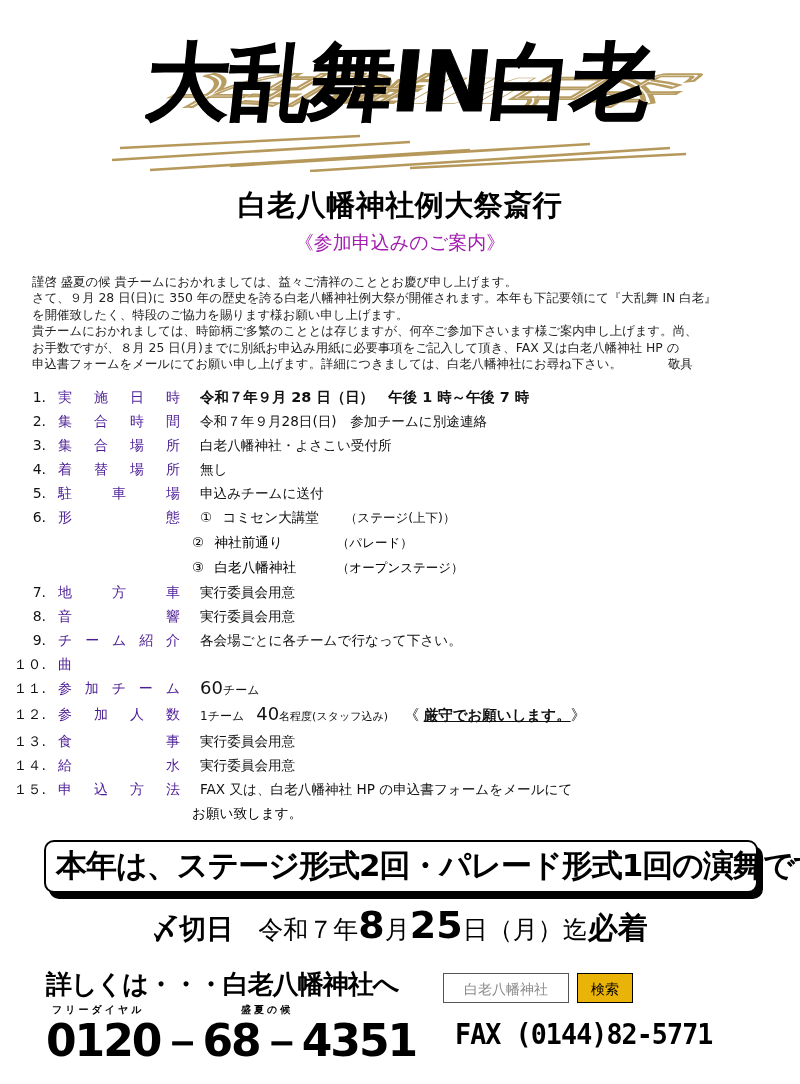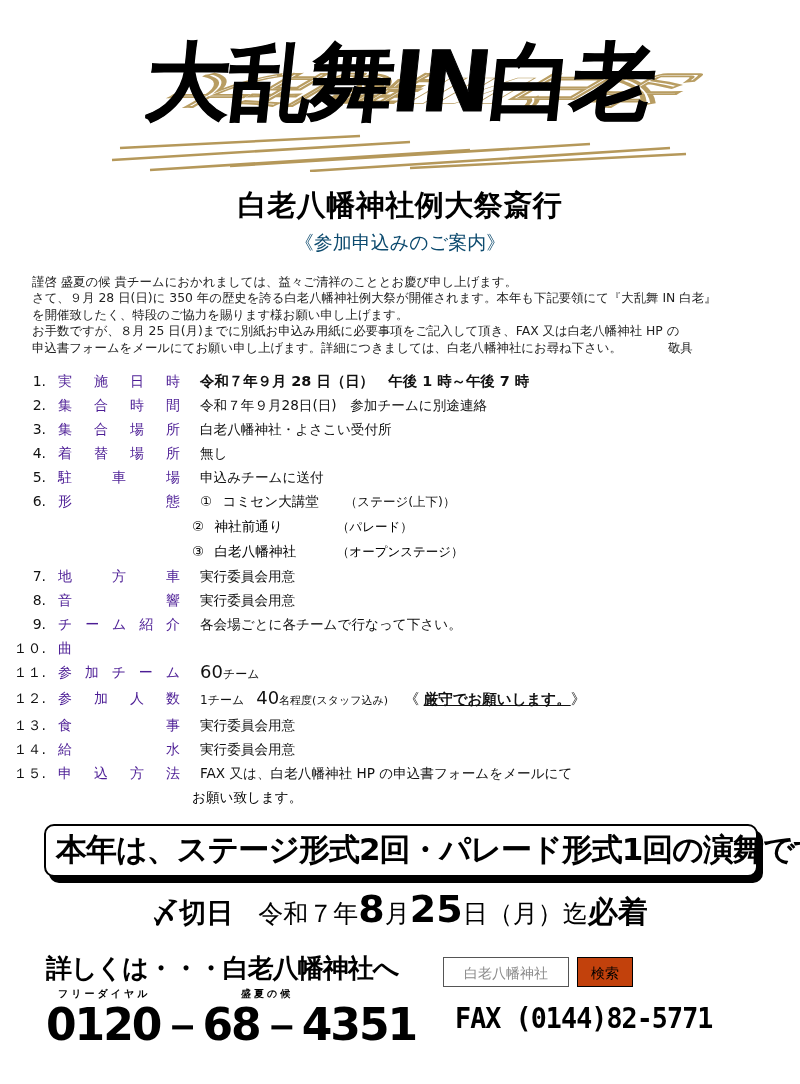--- a/index.html
+++ b/index.html
@@ -48,21 +48,21 @@
     text-align:center;
     font-size:29px;
     font-weight:bold;
     letter-spacing:.5px;
     margin-top:2px;
   }
   .subtitle2{
     text-align:center;
     font-size:19px;
     margin-top:4px;
-    color:#0c4a6e;
+    color:#a21caf;
   }
 
   
   .body-text{
     margin:18px 30px 0 32px;
     font-size:12.4px;
     line-height:16.4px;
     color:#222;
   }
   .body-text p{margin:0;}
@@ -141,37 +141,37 @@
   .deadline .w5{font-size:30px;font-weight:bold;}
 
   
   .footer{position:relative;margin-top:18px;height:110px;}
   .footer-left{position:absolute;left:46px;top:0;width:380px;}
   .f-head{font-size:26px;font-weight:bold;letter-spacing:-1px;white-space:nowrap;}
   .ruby-line{position:relative;height:14px;margin-top:1px;}
   .ruby{
     position:absolute;font-size:10px;letter-spacing:3px;font-weight:bold;
   }
-  .ruby.r1{left:12px;}
+  .ruby.r1{left:6px;}
   .ruby.r2{left:195px;}
   .phone{
     font-size:44px;font-weight:bold;letter-spacing:-2px;
     line-height:48px;white-space:nowrap;
     font-family:"DejaVu Sans","Liberation Sans",sans-serif;
   }
   .footer-right{position:absolute;left:443px;top:6px;}
   .search-row{display:flex;align-items:stretch;position:relative;}
   .search-input{
     border:1.5px solid #555;background:#fff;
     width:126px;height:30px;line-height:30px;
     text-align:center;color:#8a8a8a;font-size:14px;
     box-sizing:border-box;
   }
   .search-btn{
-    border:1.5px solid #000;background:#c2410c;
+    border:1.5px solid #000;background:#eab308;
     margin-left:8px;width:56px;height:30px;line-height:30px;
     text-align:center;color:#000;font-size:14px;
     box-sizing:border-box;position:relative;
   }
   .fax{
     position:absolute;left:455px;top:50px;
     font-size:29px;font-weight:bold;letter-spacing:-1px;
     white-space:nowrap;
     font-family:"DejaVu Sans Mono","Liberation Mono",monospace;
     transform:scaleX(.92);transform-origin:left center;
@@ -197,20 +197,21 @@
     <div class="title-main">大乱舞IN白老</div>
   </div>
 
   <div class="subtitle">白老八幡神社例大祭斎行</div>
   <div class="subtitle2">《参加申込みのご案内》</div>
 
   <div class="body-text">
     <p>謹啓 盛夏の候 貴チームにおかれましては、益々ご清祥のこととお慶び申し上げます。</p>
     <p>さて、９月 28 日(日)に 350 年の歴史を誇る白老八幡神社例大祭が開催されます。本年も下記要領にて『大乱舞 IN 白老』</p>
     <p>を開催致したく、特段のご協力を賜ります様お願い申し上げます。</p>
+    <p>貴チームにおかれましては、時節柄ご多繁のこととは存じますが、何卒ご参加下さいます様ご案内申し上げます。尚、</p>
     <p>お手数ですが、８月 25 日(月)までに別紙お申込み用紙に必要事項をご記入して頂き、FAX 又は白老八幡神社 HP の</p>
     <p>
       <span>申込書フォームをメールにてお願い申し上げます。詳細につきましては、白老八幡神社にお尋ね下さい。</span>
       <span style="padding-left:42px">敬具</span>
     </p>
   </div>
 
   <div class="list">
 
     <div class="row">

